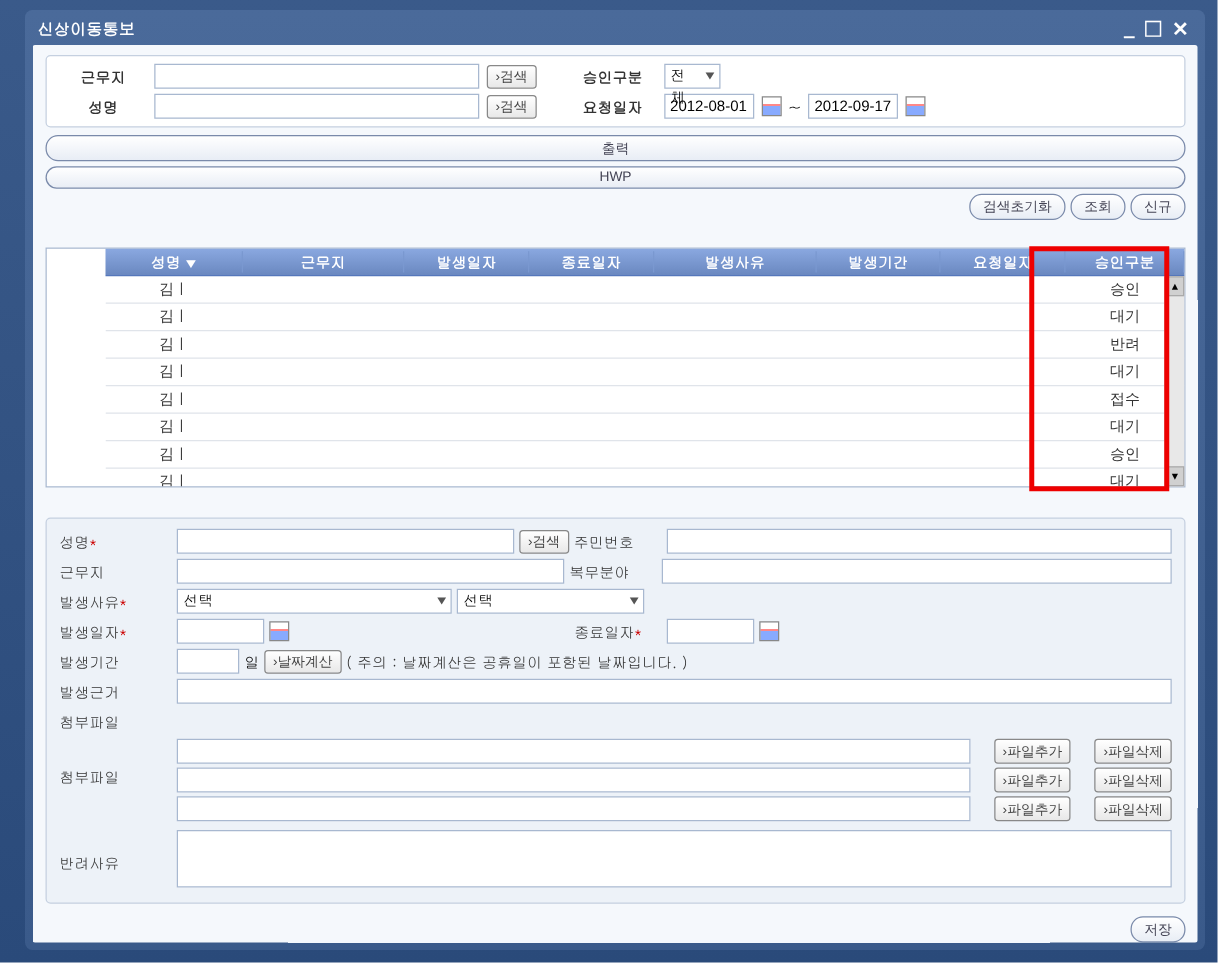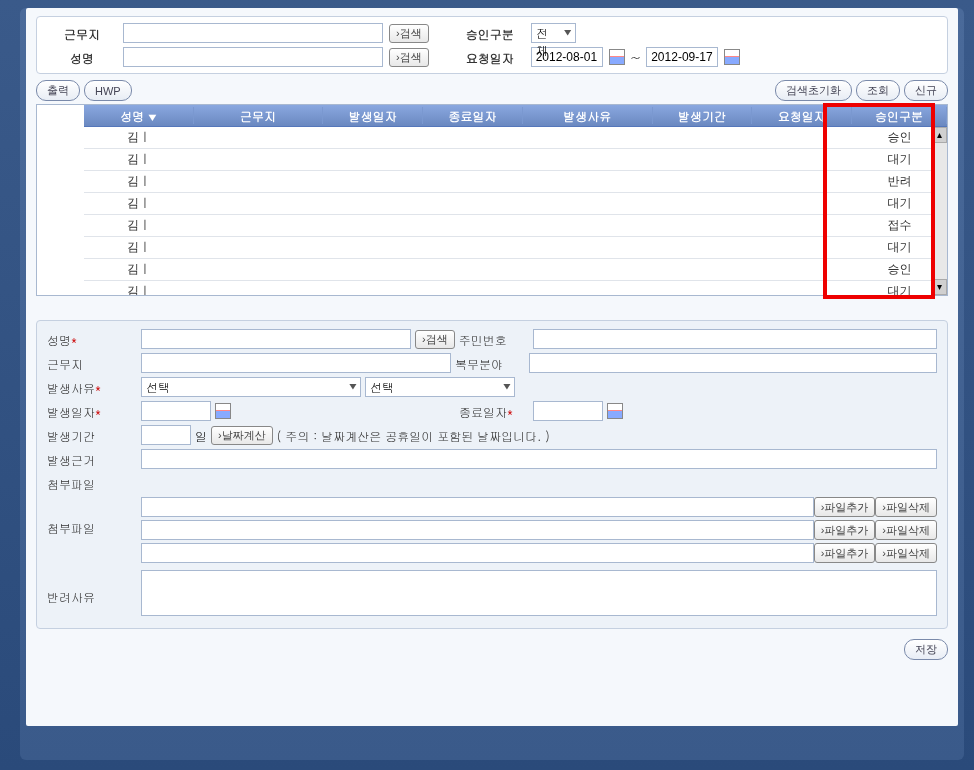--- a/index.html
+++ b/index.html
@@ -10,50 +10,58 @@
 .win-controls span { color:#fff; font-size:16px; font-weight:bold; cursor:pointer; padding:0 3px;}
 .content { background:#f5f8fc; margin:0 6px 6px 6px; border-radius:2px; height:calc(100% - 34px); padding:8px 10px; overflow:auto;}
 .search-area { background:#fff; border:1px solid #c5d0e0; border-radius:4px; padding:6px 10px; margin-bottom:6px;}
 .search-row { display:flex; align-items:center; gap:6px; margin-bottom:4px;}
 .search-row:last-child{margin-bottom:0;}
 .lbl { width:70px; text-align:center; color:#333; font-weight:bold;}
 .lbl-r { width:70px; text-align:center; color:#333; font-weight:bold; margin-left:20px;}
 input[type=text] { border:1px solid #a8b8d0; height:20px; padding:1px 4px; font-size:12px;}
 .btn-search { border:1px solid #888; background:linear-gradient(#fff,#e8e8e8); border-radius:3px; font-size:11px; padding:1px 6px; cursor:pointer; color:#444;}
 .btn-pill { border:1px solid #7a8aaa; background:linear-gradient(#fff,#e8edf5); border-radius:10px; font-size:11px; padding:2px 10px; cursor:pointer; color:#445;}
-.toolbar { display:flex; gap:4px; margin-bottom:3px;}
+.toolbar { display:flex; gap:4px; margin-bottom:22px;flex-direction:column;}
 .toolbar .right { margin-left:auto; display:flex; gap:4px;}
 .grid { border:1px solid #a8b8d0; background:#fff; margin-bottom:24px; position:relative;padding-left:47px;}
 .grid-head { display:flex; background:linear-gradient(#8aa8e0,#6a88c0); color:#fff; font-weight:bold; height:22px; align-items:center; border-bottom:1px solid #5577bb;}
 .grid-head .col { text-align:center; border-right:1px solid #7a98d0;}
 .col-a{width:110px;} .col-b{width:130px;} .col-c{width:100px;} .col-d{width:100px;} .col-e{width:130px;} .col-f{width:100px;} .col-g{width:100px;} .col-h{width:95px;}
 .grid-body { height:168px; overflow:hidden; position:relative;font-family:Liberation Mono, monospace;}
 .grid-row { display:flex; height:22px; align-items:center; border-bottom:1px solid #e0e4ea;}
 .grid-row .col { text-align:center; color:#333; overflow:hidden;white-space:nowrap;}
 .scrollbar-v { position:absolute; right:0; top:22px; bottom:0; width:16px; background:#e8e8e8; border-left:1px solid #ccc;}
 .scroll-up,.scroll-down{height:16px;background:#d0d0d0;border:1px solid #aaa;text-align:center;line-height:12px;font-size:10px;cursor:pointer;}
 .scroll-down{position:absolute;bottom:0;left:0;right:0;}
 .red-box { position:absolute; top:-2px; right:12px; width:112px; height:196px; border:4px solid #e00; pointer-events:none; z-index:5;}
 .detail { border:1px solid #c5d0e0; background:#edf2f8; padding:8px 10px; border-radius:4px;}
 .drow { display:flex; align-items:center; margin-bottom:4px; gap:4px;}
 .dlbl { width:90px; padding-right:8px; color:#333;}
 .dlbl .req{color:#c00;}
 .sel { border:1px solid #a8b8d0; height:20px; background:#fff; padding:0 18px 14px 4px; position:relative; cursor:pointer;}
 .sel::after{content:"▼"; position:absolute; right:3px; top:2px; font-size:9px; color:#555;}
 .cal-icon { display:inline-block; width:16px; height:16px; background:linear-gradient(#fff 40%,#f88 40%,#f88 50%,#8af 50%); border:1px solid #888; vertical-align:middle; cursor:pointer;}
-.file-row { display:flex; gap:0; margin-bottom:3px;}
+.file-row { display:flex; gap:19px; margin-bottom:3px;}
 .file-row input{flex:1;}
 textarea { border:1px solid #a8b8d0; font-size:12px; resize:none; padding:2px 4px;}
 .explain { color:#00c; font-weight:bold; margin-top:6px;}
 .footer { display:flex; justify-content:flex-end; margin-top:10px;}
 </style>
 </head>
 <body>
 
 <div class="window">
+  <div class="titlebar">
+    <span>신상이동통보</span>
+    <div class="win-controls">
+      <span>_</span>
+      <span>□</span>
+      <span>✕</span>
+    </div>
+  </div>
   <div class="content">
 
     <div class="search-area">
       <div class="search-row">
         <span class="lbl">근무지</span>
         <input type="text" style="width: 260px;">
         <button class="btn-search">›검색</button>
         <span class="lbl-r">승인구분</span>
         <div class="sel" style="width:45px"><span>전체</span></div>
       </div>

